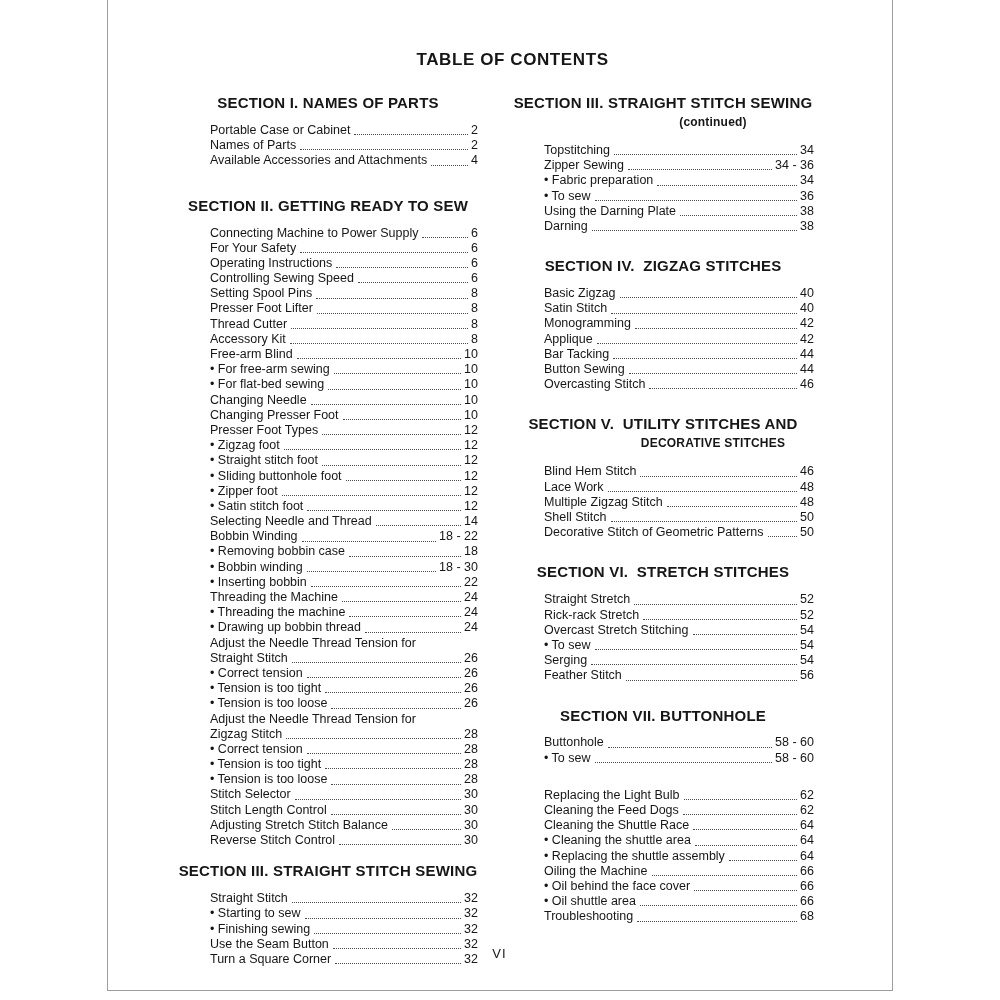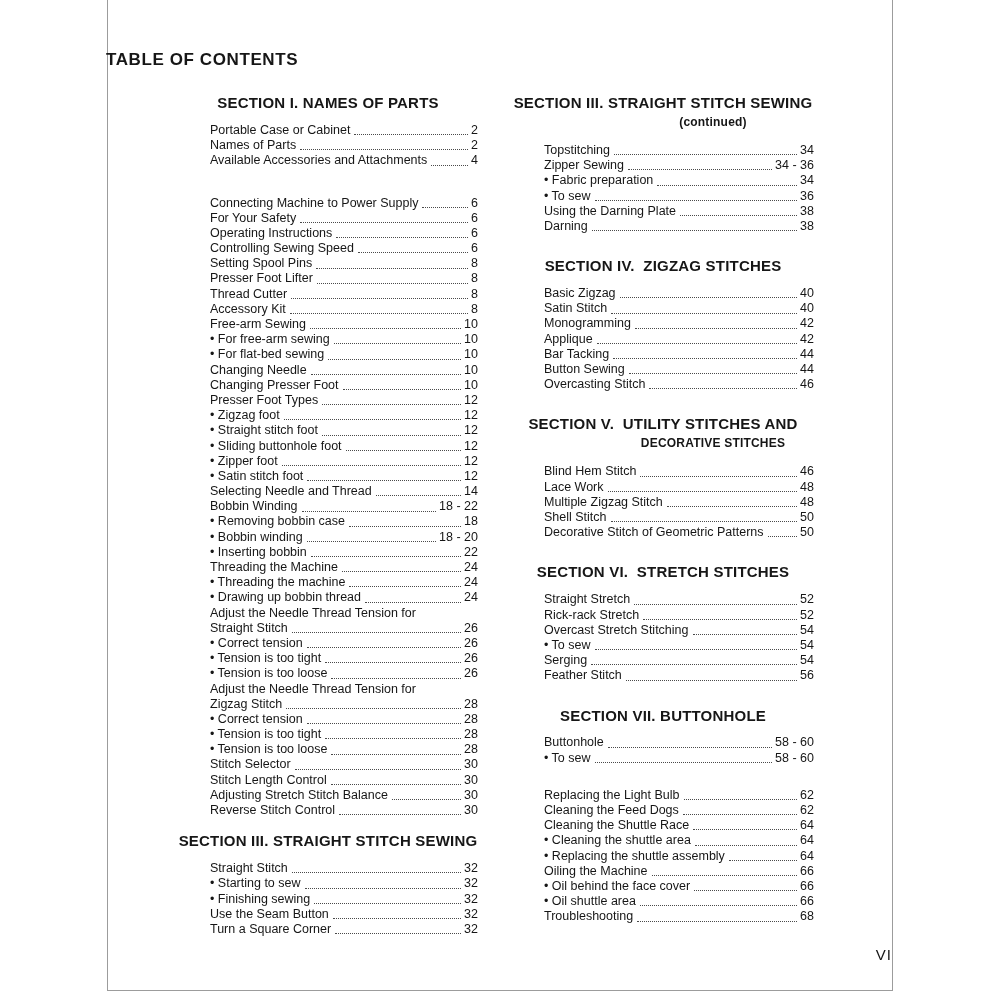--- a/index.html
+++ b/index.html
@@ -12,21 +12,22 @@
   }
   .page-frame {
     position: absolute;
     left: 107px; top: -14px;
     width: 784px; height: 1003px;
     border: 1px solid #9c9c9c;
     background: #ffffff;
   }
   .doc-title {
     position: absolute;
-    top: 50px; left: 106px; width: 785px;
+    top: 50px; left: 120px; width: 785px;
+    text-align: center;
     font-weight: bold;
     font-size: 17px;
     letter-spacing: 0.6px;
   }
   .col { position: absolute; top: 93px; text-align: center; }
   .col-left  { left: 178px; width: 300px; }
   .col-right { left: 512px; width: 302px; }
 
   .section { margin-top: 27px; }
   .col-right .section { margin-top: 22px; }
@@ -61,66 +62,67 @@
   .dots {
     flex: 1 1 auto;
     min-width: 8px;
     border-bottom: 1.5px dotted #4a4a4a;
     margin: 0 3px 3px 4px;
   }
   .pg { flex: 0 0 auto; }
   .page-footer {
     position: absolute;
     top: 946px; left: 107px; width: 785px;
-    text-align: right;
-    font-size: 15px;
+    text-align: center;
+    font-size: 13px;
     letter-spacing: 1px;
   }
 </style>
 </head>
 <body>
 
 <div class="page-frame"></div>
 
 <div class="doc-title">TABLE OF CONTENTS</div>
 
 <div class="col col-left">
     <div class="section">
       <div class="h1line">SECTION I. NAMES OF PARTS</div>
       <div class="entries">
         <div class="row"><span class="lbl">Portable Case or Cabinet</span><span class="dots"></span><span class="pg">2</span></div>
         <div class="row"><span class="lbl">Names of Parts</span><span class="dots"></span><span class="pg">2</span></div>
         <div class="row"><span class="lbl">Available Accessories and Attachments</span><span class="dots"></span><span class="pg">4</span></div>
       </div>
     </div>
     <div class="section">
+      <div class="h1line">SECTION II. GETTING READY TO SEW</div>
       <div class="entries">
         <div class="row"><span class="lbl">Connecting Machine to Power Supply</span><span class="dots"></span><span class="pg">6</span></div>
         <div class="row"><span class="lbl">For Your Safety</span><span class="dots"></span><span class="pg">6</span></div>
         <div class="row"><span class="lbl">Operating Instructions</span><span class="dots"></span><span class="pg">6</span></div>
         <div class="row"><span class="lbl">Controlling Sewing Speed</span><span class="dots"></span><span class="pg">6</span></div>
         <div class="row"><span class="lbl">Setting Spool Pins</span><span class="dots"></span><span class="pg">8</span></div>
         <div class="row"><span class="lbl">Presser Foot Lifter</span><span class="dots"></span><span class="pg">8</span></div>
         <div class="row"><span class="lbl">Thread Cutter</span><span class="dots"></span><span class="pg">8</span></div>
         <div class="row"><span class="lbl">Accessory Kit</span><span class="dots"></span><span class="pg">8</span></div>
-        <div class="row"><span class="lbl">Free-arm Sewing</span><span class="dots"></span><span class="pg">10</span></div>
+        <div class="row"><span class="lbl">Free-arm Blind</span><span class="dots"></span><span class="pg">10</span></div>
         <div class="row"><span class="lbl">• For free-arm sewing</span><span class="dots"></span><span class="pg">10</span></div>
         <div class="row"><span class="lbl">• For flat-bed sewing</span><span class="dots"></span><span class="pg">10</span></div>
         <div class="row"><span class="lbl">Changing Needle</span><span class="dots"></span><span class="pg">10</span></div>
         <div class="row"><span class="lbl">Changing Presser Foot</span><span class="dots"></span><span class="pg">10</span></div>
         <div class="row"><span class="lbl">Presser Foot Types</span><span class="dots"></span><span class="pg">12</span></div>
         <div class="row"><span class="lbl">• Zigzag foot</span><span class="dots"></span><span class="pg">12</span></div>
         <div class="row"><span class="lbl">• Straight stitch foot</span><span class="dots"></span><span class="pg">12</span></div>
         <div class="row"><span class="lbl">• Sliding buttonhole foot</span><span class="dots"></span><span class="pg">12</span></div>
         <div class="row"><span class="lbl">• Zipper foot</span><span class="dots"></span><span class="pg">12</span></div>
         <div class="row"><span class="lbl">• Satin stitch foot</span><span class="dots"></span><span class="pg">12</span></div>
         <div class="row"><span class="lbl">Selecting Needle and Thread</span><span class="dots"></span><span class="pg">14</span></div>
         <div class="row"><span class="lbl">Bobbin Winding</span><span class="dots"></span><span class="pg">18 - 22</span></div>
         <div class="row"><span class="lbl">• Removing bobbin case</span><span class="dots"></span><span class="pg">18</span></div>
-        <div class="row"><span class="lbl">• Bobbin winding</span><span class="dots"></span><span class="pg">18 - 20</span></div>
+        <div class="row"><span class="lbl">• Bobbin winding</span><span class="dots"></span><span class="pg">18 - 30</span></div>
         <div class="row"><span class="lbl">• Inserting bobbin</span><span class="dots"></span><span class="pg">22</span></div>
         <div class="row"><span class="lbl">Threading the Machine</span><span class="dots"></span><span class="pg">24</span></div>
         <div class="row"><span class="lbl">• Threading the machine</span><span class="dots"></span><span class="pg">24</span></div>
         <div class="row"><span class="lbl">• Drawing up bobbin thread</span><span class="dots"></span><span class="pg">24</span></div>
         <div class="row"><span class="lbl">Adjust the Needle Thread Tension for</span></div>
         <div class="row"><span class="lbl">Straight Stitch</span><span class="dots"></span><span class="pg">26</span></div>
         <div class="row"><span class="lbl">• Correct tension</span><span class="dots"></span><span class="pg">26</span></div>
         <div class="row"><span class="lbl">• Tension is too tight</span><span class="dots"></span><span class="pg">26</span></div>
         <div class="row"><span class="lbl">• Tension is too loose</span><span class="dots"></span><span class="pg">26</span></div>
         <div class="row"><span class="lbl">Adjust the Needle Thread Tension for</span></div>

